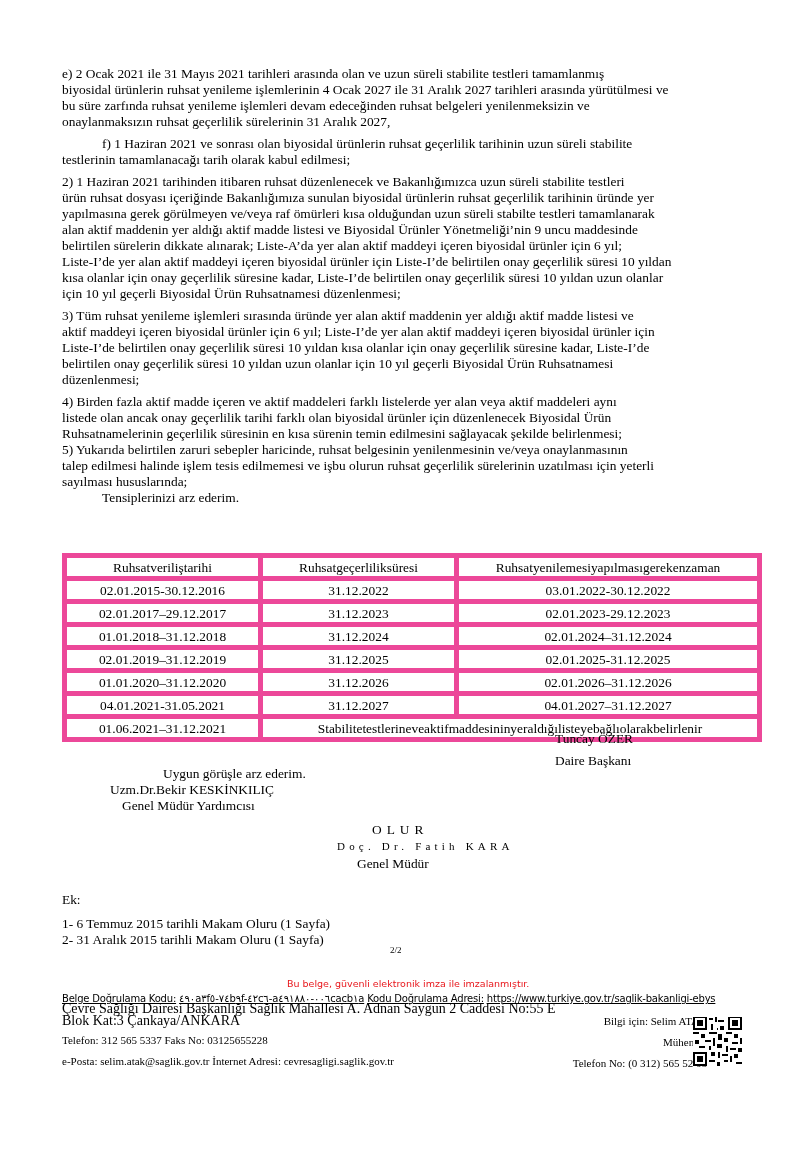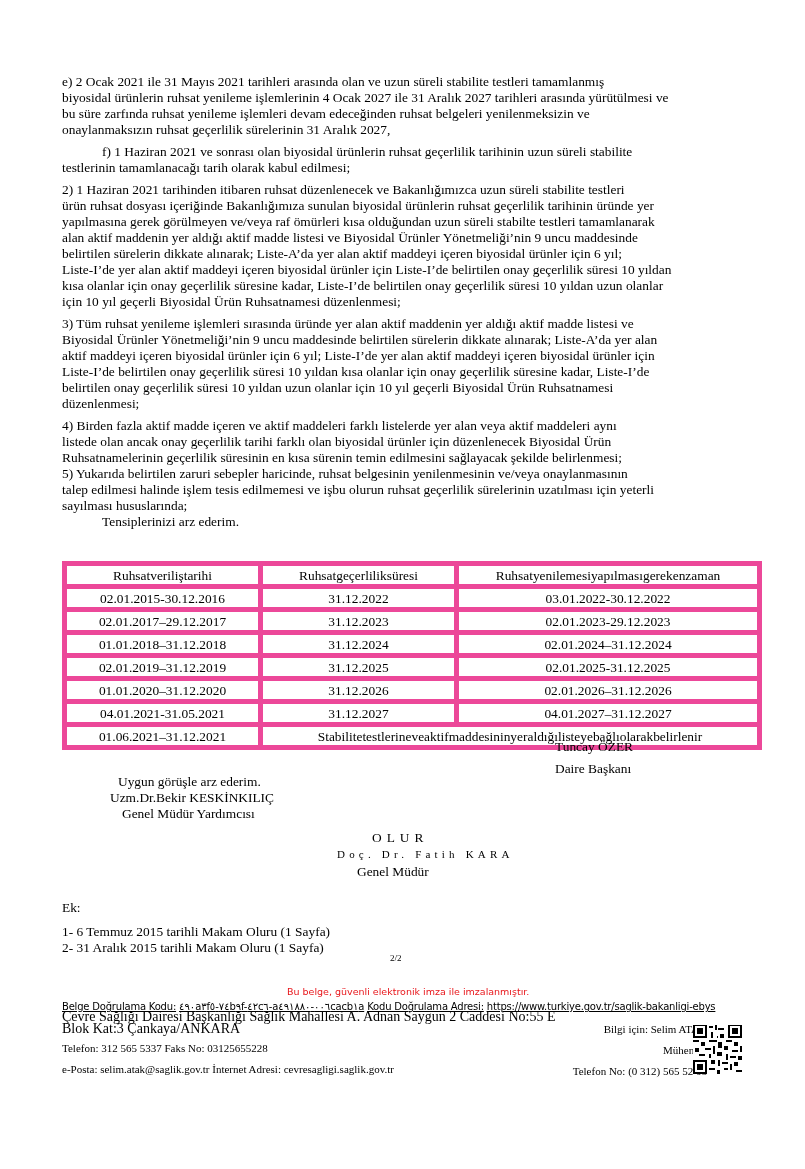--- a/index.html
+++ b/index.html
@@ -1,33 +1,33 @@
 <!DOCTYPE html>
 <html><head>
 <meta charset="utf-8">
 <style>
   html, body { margin: 0; padding: 0; background: #ffffff; }
   body { width: 805px; height: 1169px; position: relative; overflow: hidden;
          font-family: "Liberation Serif", serif; color: #000; }
-  .page { position: absolute; left: 0; top: 8px; width: 805px; height: 851px; }
+  .page { position: absolute; left: 0; top: 0; width: 805px; height: 851px; }
   .body-text { position: absolute; left: 62px; top: 66px; width: 730px;
                font-size: 13.4px; line-height: 16px; }
   .body-text p { margin: 0; }
   .body-text p.gap { margin-top: 6px; }
   .body-text .line { display: block; white-space: nowrap; }
 
   table.renew { position: absolute; left: 62px; top: 553px; width: 700px;
                 border-collapse: collapse; font-size: 13.4px; }
   table.renew td, table.renew th { border: 5px solid #ec4899; text-align: center;
                 font-weight: normal; padding: 0 4px; height: 18px; line-height: 17px; }
   table.renew col.c1 { width: 196px; } table.renew col.c2 { width: 196px; }
 
   .sig-right { position: absolute; left: 555px; top: 728px; font-size: 13.4px; line-height: 22px; }
   .sig-left { position: absolute; left: 110px; top: 766px; font-size: 13.4px; line-height: 16px; }
-  .sig-left .l1 { padding-left: 8px; } .sig-left .l3 { padding-left: 12px; }
+  .sig-left .l1 { padding-left: 8px; margin-left: 45px; } .sig-left .l3 { padding-left: 12px; }
   .olur { position: absolute; left: 372px; top: 822px; font-size: 13.4px; letter-spacing: 5px; }
   .gm-name { position: absolute; left: 337px; top: 840px; font-size: 11px; letter-spacing: 4.2px; }
   .gm-title { position: absolute; left: 357px; top: 856px; font-size: 13.4px; }
 
   .ek { position: absolute; left: 62px; top: 892px; font-size: 13.4px; line-height: 16px; }
   .ek .items { margin-top: 8px; }
   .pageno { position: absolute; left: 390px; top: 945px; font-size: 9px; }
 
   .esign { position: absolute; left: 287px; top: 978px; font-family: "DejaVu Sans", sans-serif;
            font-size: 9.5px; color: #e8161b; white-space: nowrap; }
@@ -61,21 +61,20 @@
       <span class="line">ürün ruhsat dosyası içeriğinde Bakanlığımıza sunulan biyosidal ürünlerin ruhsat geçerlilik tarihinin üründe yer</span>
       <span class="line">yapılmasına gerek görülmeyen ve/veya raf ömürleri kısa olduğundan uzun süreli stabilte testleri tamamlanarak</span>
       <span class="line">alan aktif maddenin yer aldığı aktif madde listesi ve Biyosidal Ürünler Yönetmeliği’nin 9 uncu maddesinde</span>
       <span class="line">belirtilen sürelerin dikkate alınarak; Liste-A’da yer alan aktif maddeyi içeren biyosidal ürünler için 6 yıl;</span>
       <span class="line">Liste-I’de yer alan aktif maddeyi içeren biyosidal ürünler için Liste-I’de belirtilen onay geçerlilik süresi 10 yıldan</span>
       <span class="line">kısa olanlar için onay geçerlilik süresine kadar, Liste-I’de belirtilen onay geçerlilik süresi 10 yıldan uzun olanlar</span>
       <span class="line">için 10 yıl geçerli Biyosidal Ürün Ruhsatnamesi düzenlenmesi;</span>
     </p>
     <p class="gap">
       <span class="line">3) Tüm ruhsat yenileme işlemleri sırasında üründe yer alan aktif maddenin yer aldığı aktif madde listesi ve</span>
-      <span class="line">Biyosidal Ürünler Yönetmeliği’nin 9 uncu maddesinde belirtilen sürelerin dikkate alınarak; Liste-A’da yer alan</span>
       <span class="line">aktif maddeyi içeren biyosidal ürünler için 6 yıl; Liste-I’de yer alan aktif maddeyi içeren biyosidal ürünler için</span>
       <span class="line">Liste-I’de belirtilen onay geçerlilik süresi 10 yıldan kısa olanlar için onay geçerlilik süresine kadar, Liste-I’de</span>
       <span class="line">belirtilen onay geçerlilik süresi 10 yıldan uzun olanlar için 10 yıl geçerli Biyosidal Ürün Ruhsatnamesi</span>
       <span class="line">düzenlenmesi;</span>
     </p>
     <p class="gap">
       <span class="line">4) Birden fazla aktif madde içeren ve aktif maddeleri farklı listelerde yer alan veya aktif maddeleri aynı</span>
       <span class="line">listede olan ancak onay geçerlilik tarihi farklı olan biyosidal ürünler için düzenlenecek Biyosidal Ürün</span>
       <span class="line">Ruhsatnamelerinin geçerlilik süresinin en kısa sürenin temin edilmesini sağlayacak şekilde belirlenmesi;</span>
     </p>

